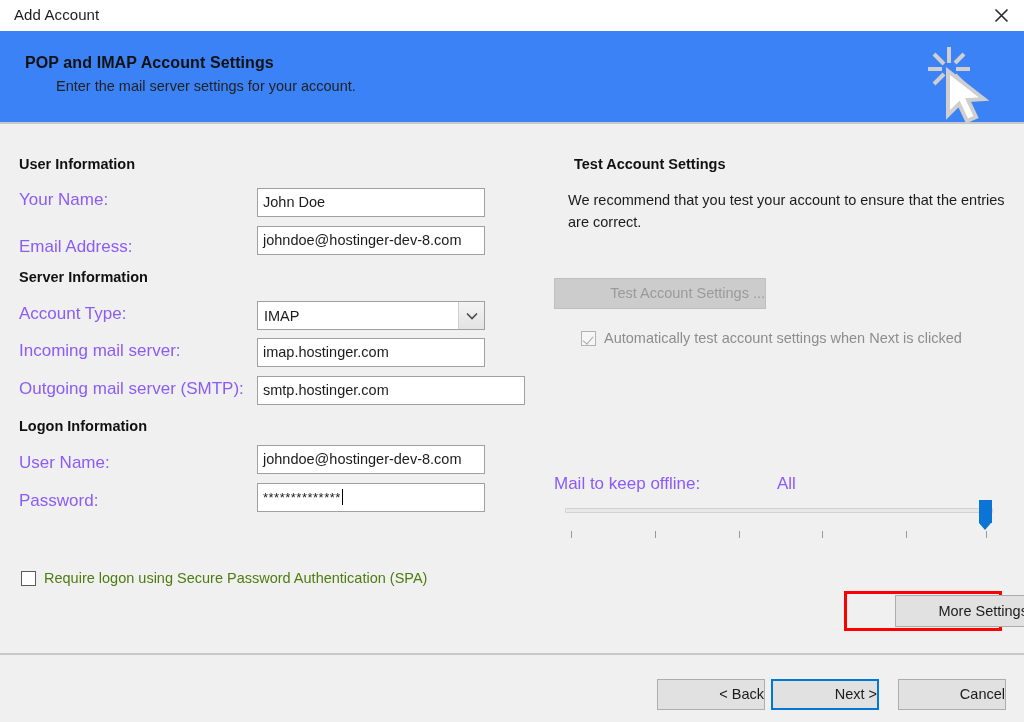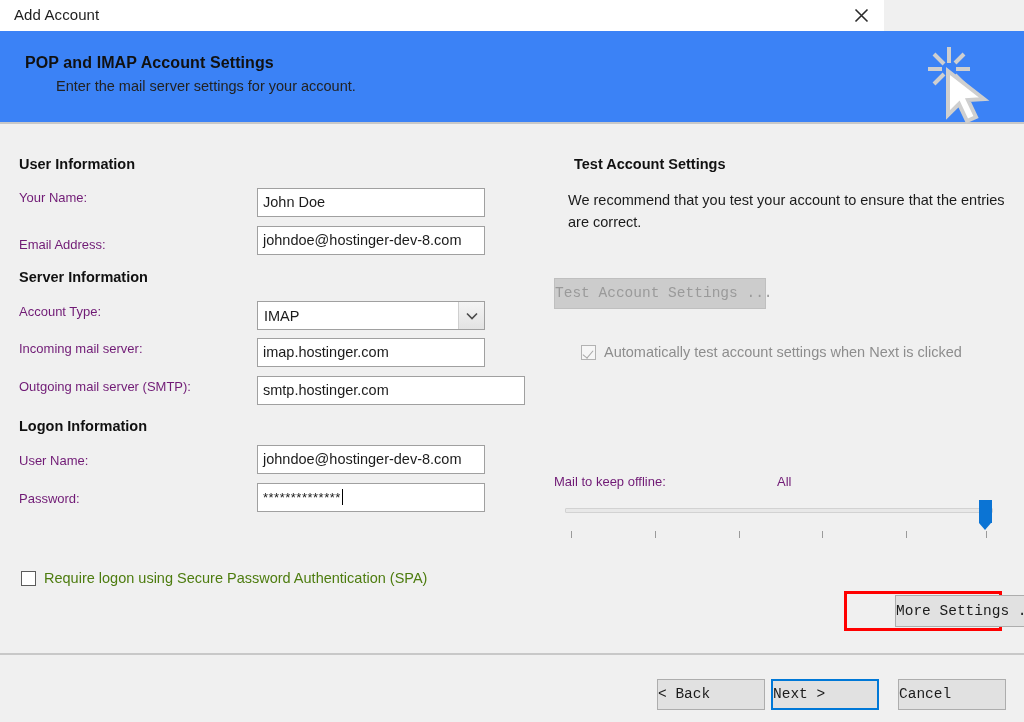--- a/index.html
+++ b/index.html
@@ -21,21 +21,21 @@
     position: relative;
     width: 1024px;
     height: 722px;
     background: #f0f0f0;
   }
 
   
   .titlebar {
     position: absolute;
     top: 0; left: 0;
-    width: 884px; height: 31px;
+    width: 1024px; height: 31px;
     background: #ffffff;
   }
   .titlebar-text {
     position: absolute;
     left: 14px; top: 6px;
     font-size: 15px;
     color: #1d1d1d;
     letter-spacing: .1px;
   }
   .close-btn {
@@ -95,22 +95,22 @@
   
   .section-head {
     position: absolute;
     font-weight: bold;
     font-size: 14.5px;
     color: #111;
     white-space: nowrap;
   }
   .flabel {
     position: absolute;
-    font-size: 13px;
-    color: #701a75;
+    font-size: 17px;
+    color: #8b5cf6;
     white-space: nowrap;
   }
   .tinput {
     position: absolute;
     height: 29px;
     background: #ffffff;
     border: 1px solid #a0a0a0;
     font-family: "Liberation Sans", sans-serif;
     font-size: 14.5px;
     color: #1b1b1b;
@@ -202,24 +202,24 @@
     line-height: 22px;
     margin-left: 14px;
   }
 
   
   .btn {
     position: absolute;
     height: 31px;
     background: #e1e1e1;
     border: 1px solid #adadad;
-    font-family: Liberation Mono, monospace;
+    font-family: Liberation Sans, sans-serif;
     font-size: 14.5px;
     color: #1b1b1b;
-    text-align: left;
+    text-align: right;
     line-height: 29px;
     white-space: nowrap;
     cursor: default;
     user-select: none;
   }
   .btn.disabled {
     background: #cccccc;
     border-color: #bfbfbf;
     color: #9a9a9a;
   }
@@ -340,21 +340,21 @@
       <div class="cbox"></div>
       <div class="cb-label" style="max-width:432px;">Require logon using Secure Password Authentication (SPA)</div>
     </div>
 
     <div class="section-head" style="left:554px; top:30px;margin-left:20px;">Test Account Settings</div>
 
     <div class="para" style="left:554px; top:63px; width:452px;">We recommend that you test your account to ensure that the entries are correct.</div>
 
     <div class="btn disabled" style="left:554px; top:152px; width:212px;">Test Account Settings ...</div>
 
-    <div class="cbrow" style="left:581px; top:217px; width:420px;">
+    <div class="cbrow" style="left:581px; top:203px; width:420px;">
       <div class="cbox dis checked"></div>
       <div class="cb-label dis" style="max-width:392px;">Automatically test account settings when Next is clicked</div>
     </div>
 
     <div class="flabel" style="left:554px; top:348px;">Mail to keep offline:</div>
     <div class="flabel" style="left:740px; top:348px;margin-left:37px;">All</div>
 
     <div class="slider-wrap" style="left:554px; top:372px; width:452px; height:48px;">
       <div class="slider-track" style="left:11px; top:10px; width:428px;"></div>
       <div class="slider-thumb" style="left:425px; top:2px;"></div>

